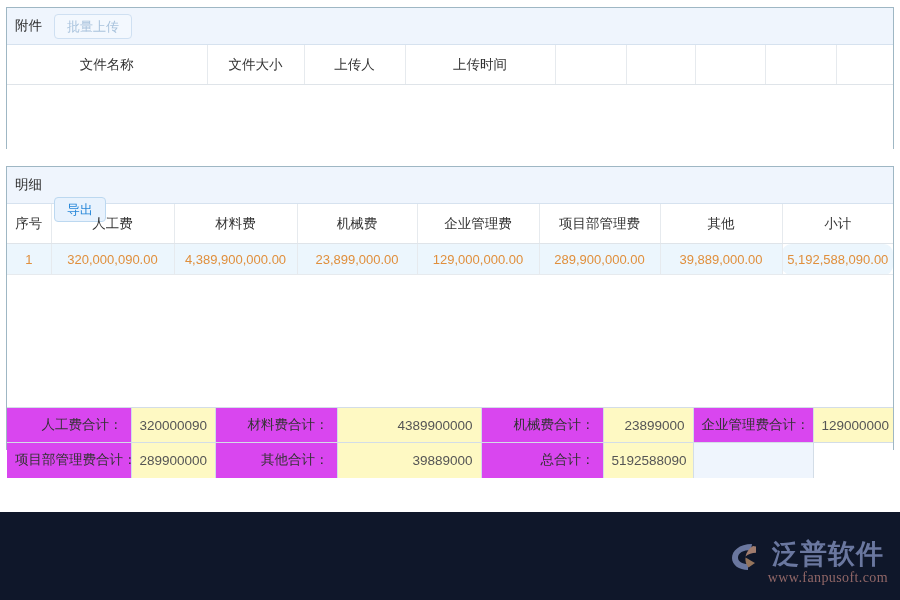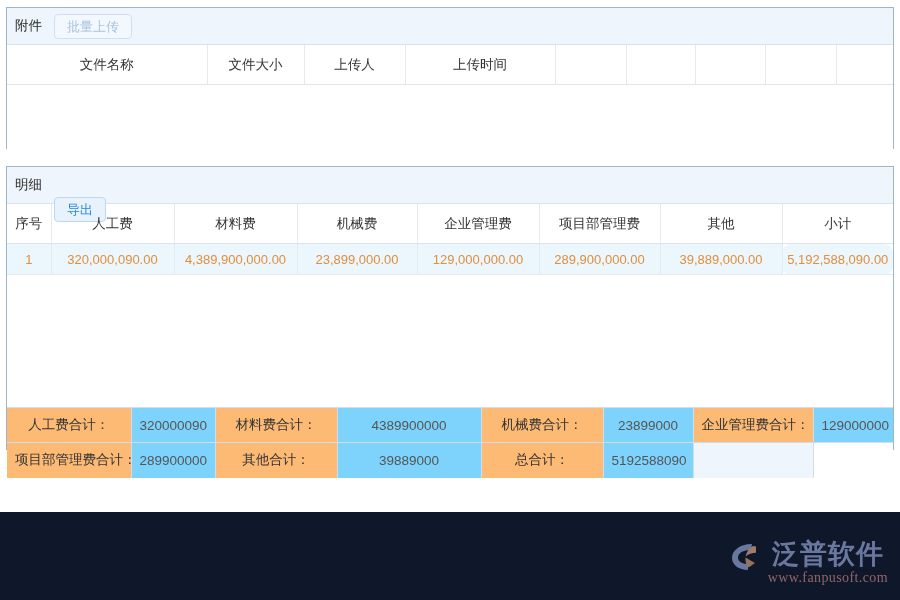--- a/index.html
+++ b/index.html
@@ -126,27 +126,27 @@
     padding: 0 8px;
     box-sizing: border-box;
     border-right: 1px solid #d3dde7;
     border-bottom: 1px solid #d3dde7;
     overflow: hidden;
     white-space: nowrap;
   }
   table.summary tr:last-child td { border-bottom: none; }
   table.summary td:last-child { border-right: none; }
   td.sum-label {
-    background: #fdba74;
-    text-align: center;
+    background: #d946ef;
+    text-align: right;
     color: #333333;
   }
   td.sum-value {
-    background: #7dd3fc;
-    text-align: center;
+    background: #fef9c3;
+    text-align: right;
     color: #555555;
   }
   td.sum-empty-label { background: #eff5fd; }
   td.sum-empty-value { background: #ffffff; }
 
   
   #footer {
     position: absolute;
     left: 0;
     top: 512px;

